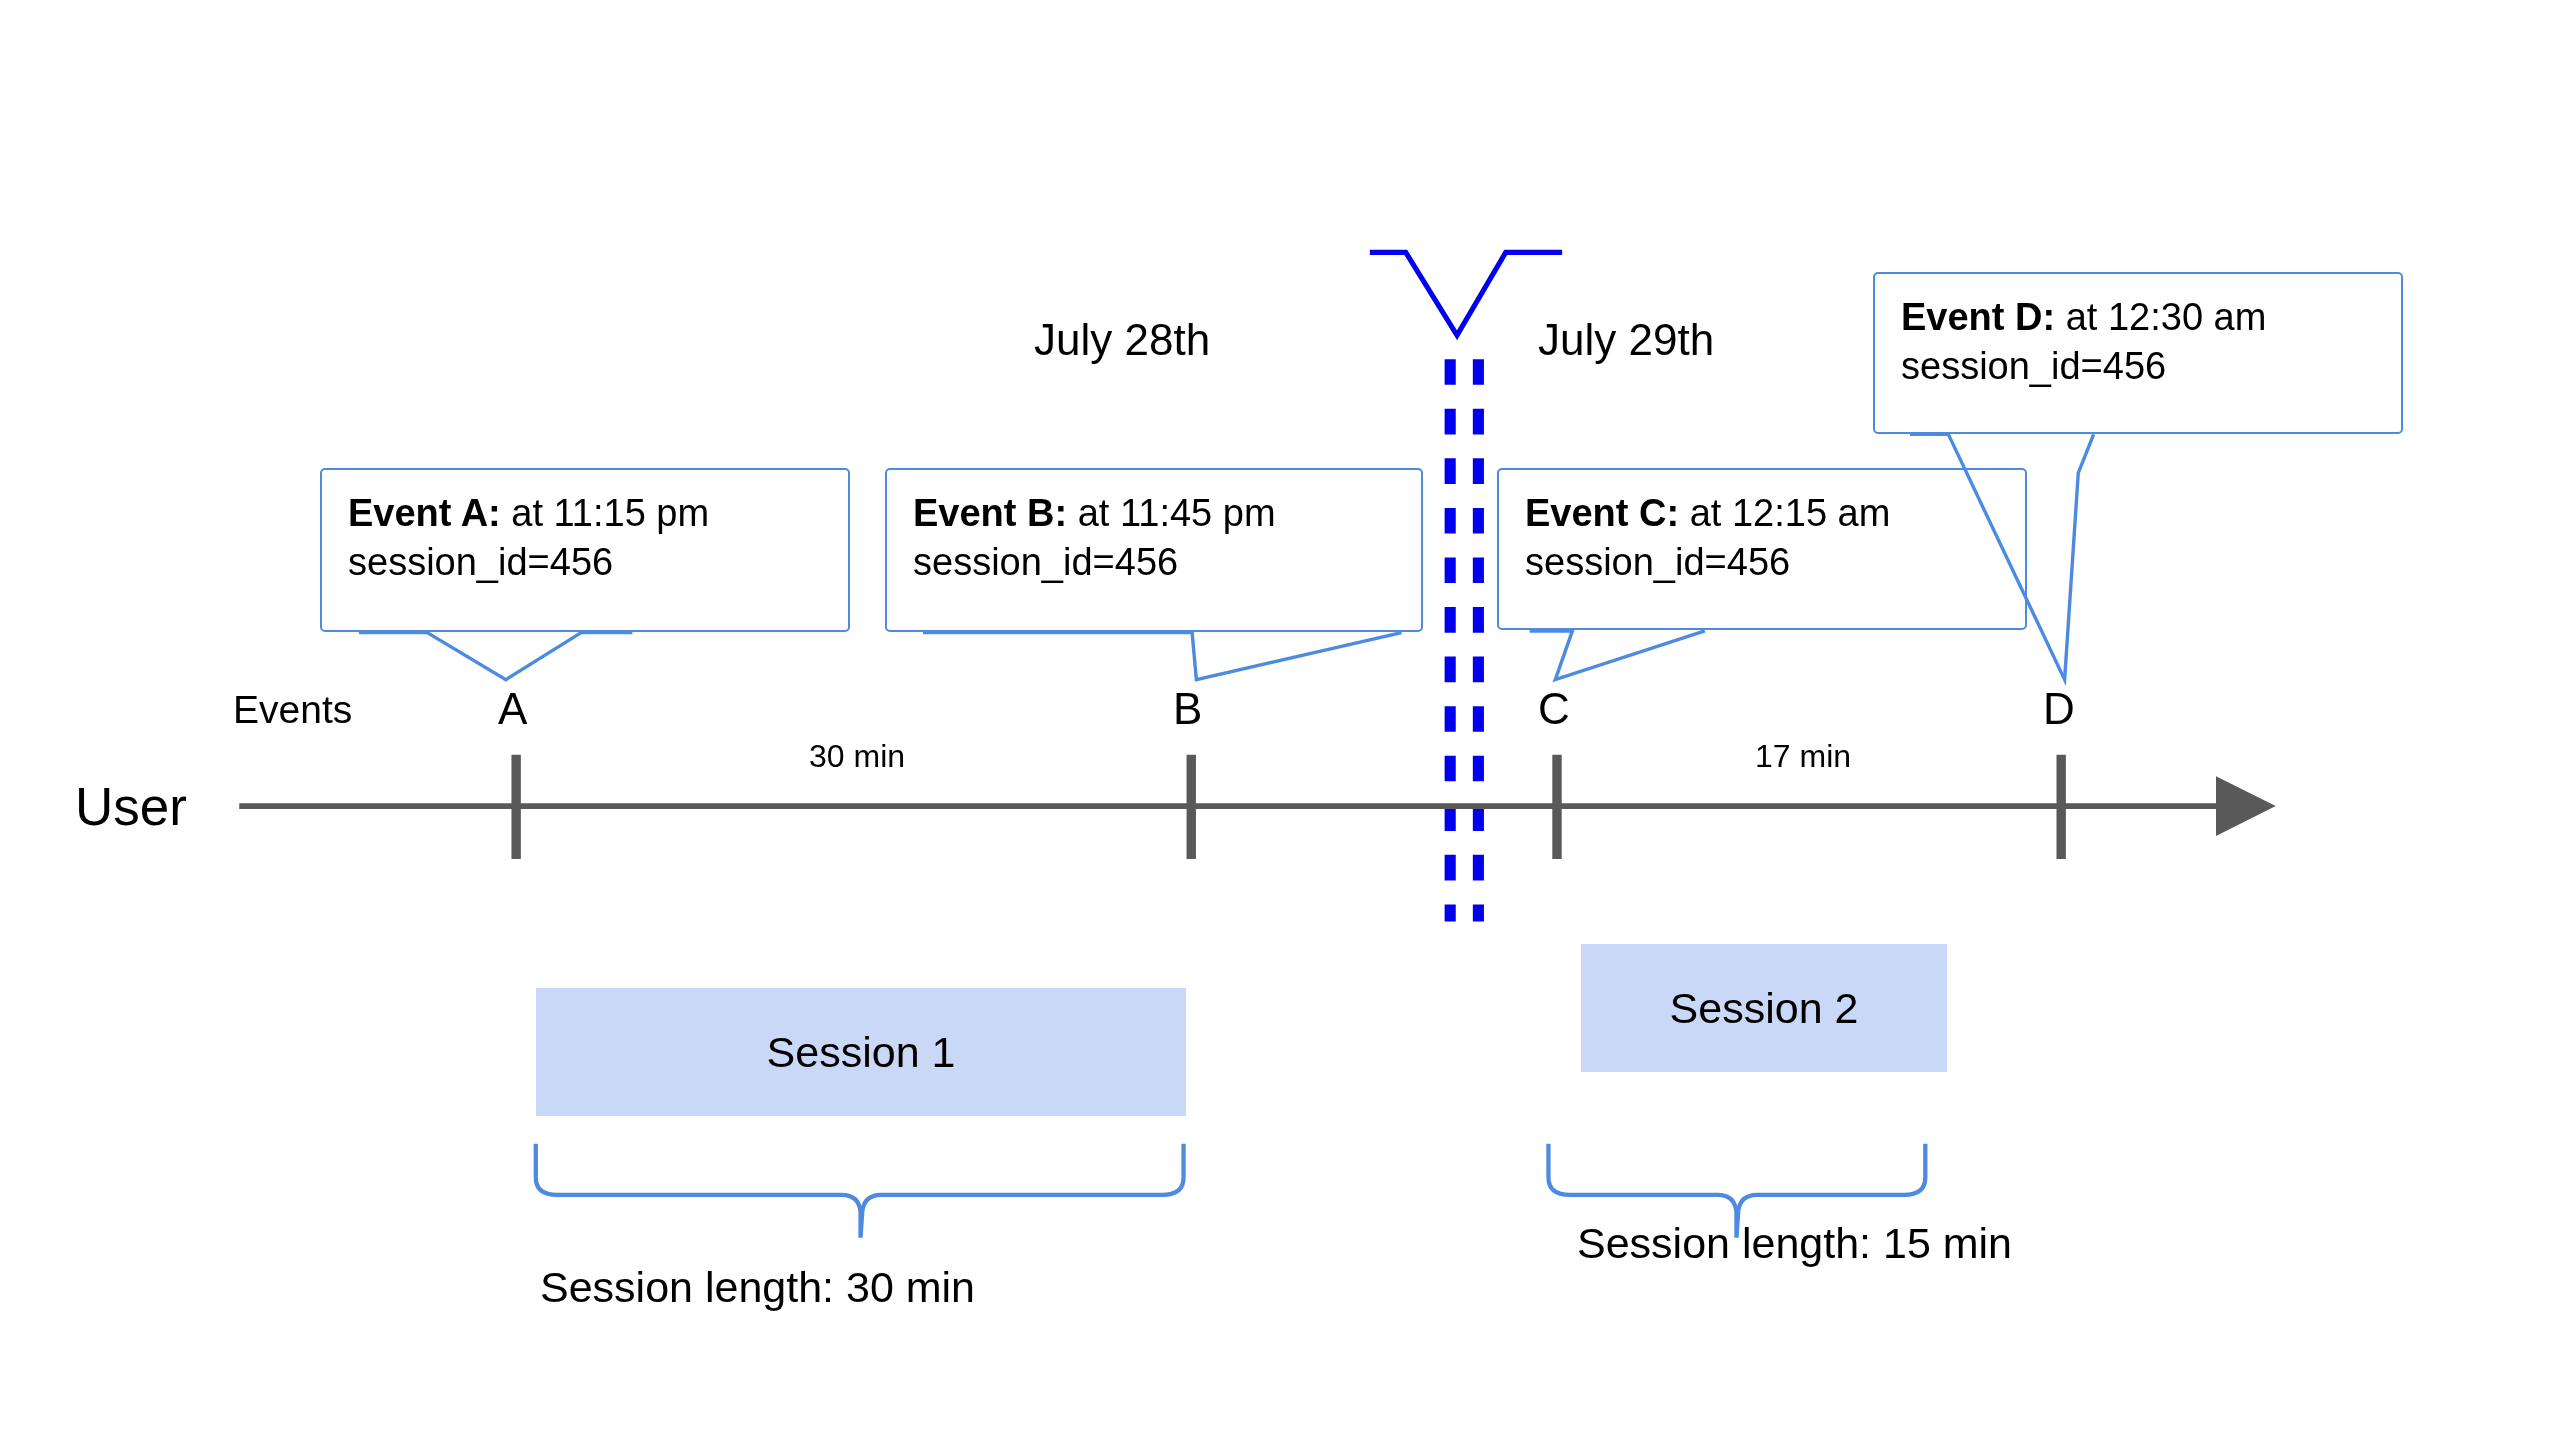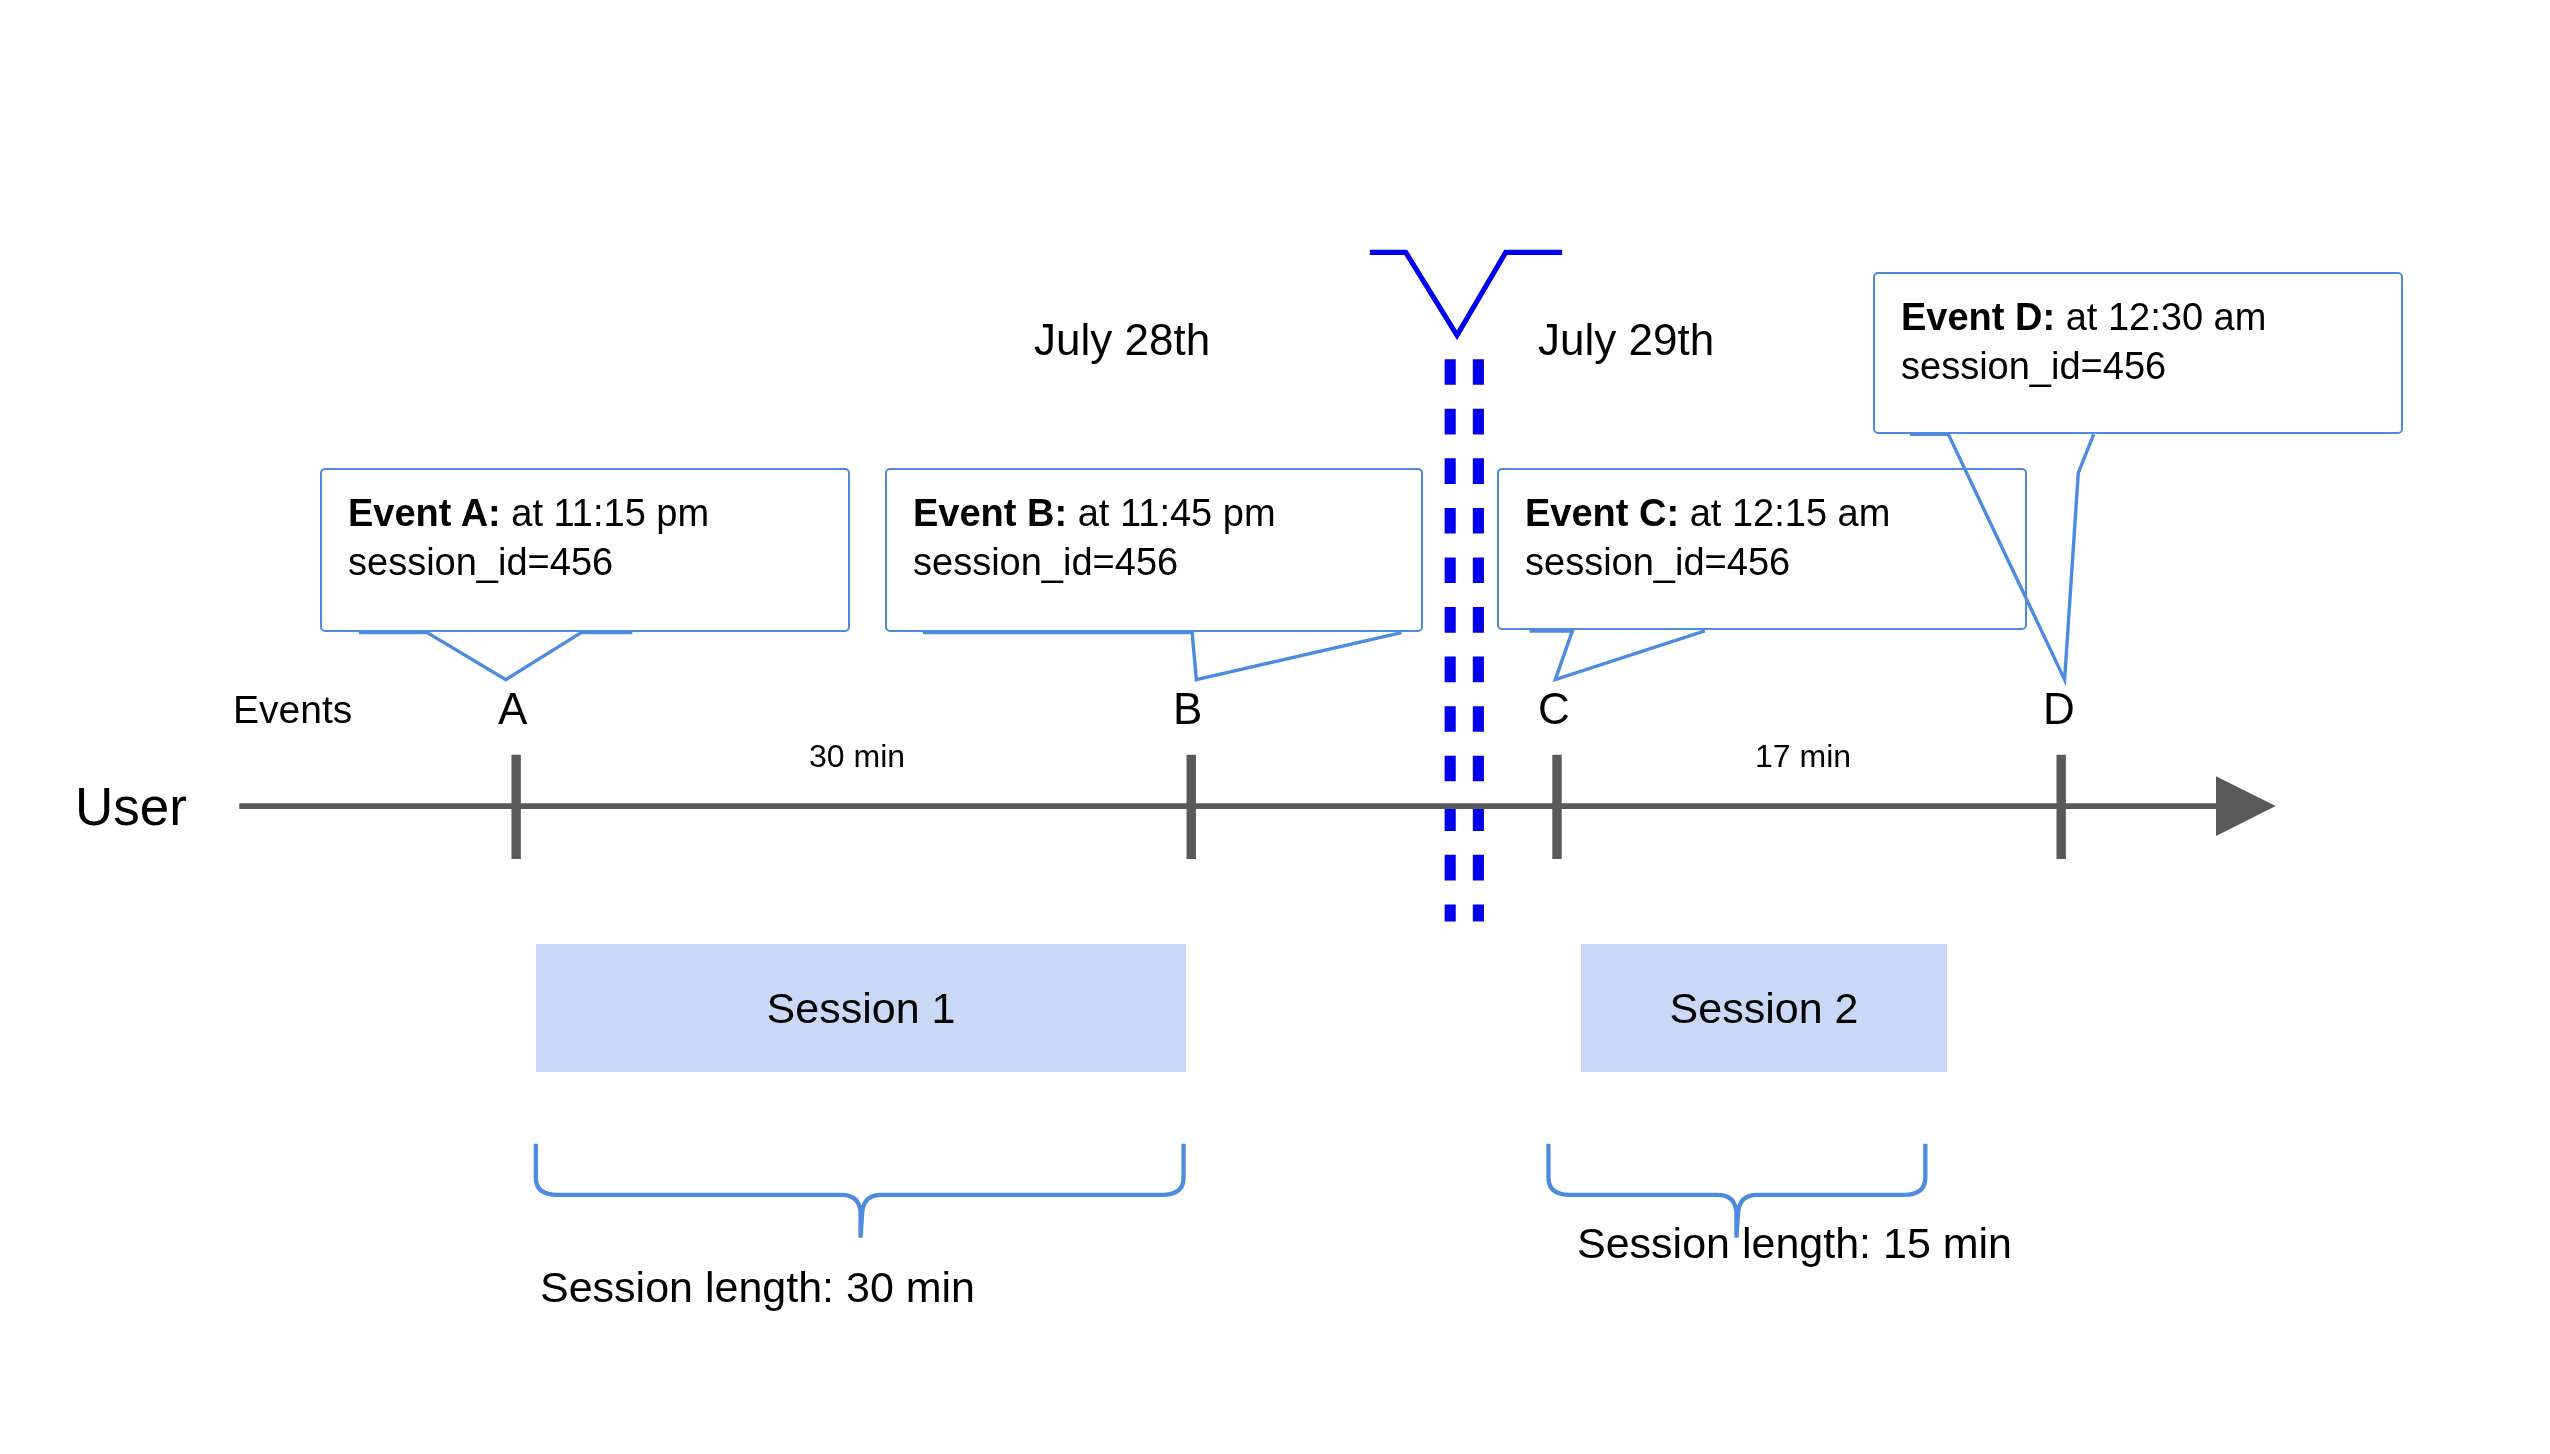--- a/index.html
+++ b/index.html
@@ -143,21 +143,21 @@
   <div class="txt eventslbl" style="left:198px; top:688px;">Events</div>
 
   <div class="txt marker" style="left:498px; top:684px;">A</div>
   <div class="txt marker" style="left:1173px; top:684px;">B</div>
   <div class="txt marker" style="left:1538px; top:684px;">C</div>
   <div class="txt marker" style="left:2043px; top:684px;">D</div>
 
   <div class="txt duration" style="left:809px; top:738px;">30 min</div>
   <div class="txt duration" style="left:1755px; top:738px;">17 min</div>
 
-  <div class="session-box" style="left:536px; top:944px; width:650px; height:128px;">
+  <div class="session-box" style="left:536px; top:988px; width:650px; height:128px;">
     <span>Session 1</span>
   </div>
 
   <div class="session-box" style="left:1549px; top:944px; width:366px; height:128px;margin-left:32px;">
     <span>Session 2</span>
   </div>
 
   <div class="txt sesslen" style="left:540px; top:1263px;">Session length: 30 min</div>
 
   <div class="txt sesslen" style="left:1577px; top:1219px;">Session length: 15 min</div>

